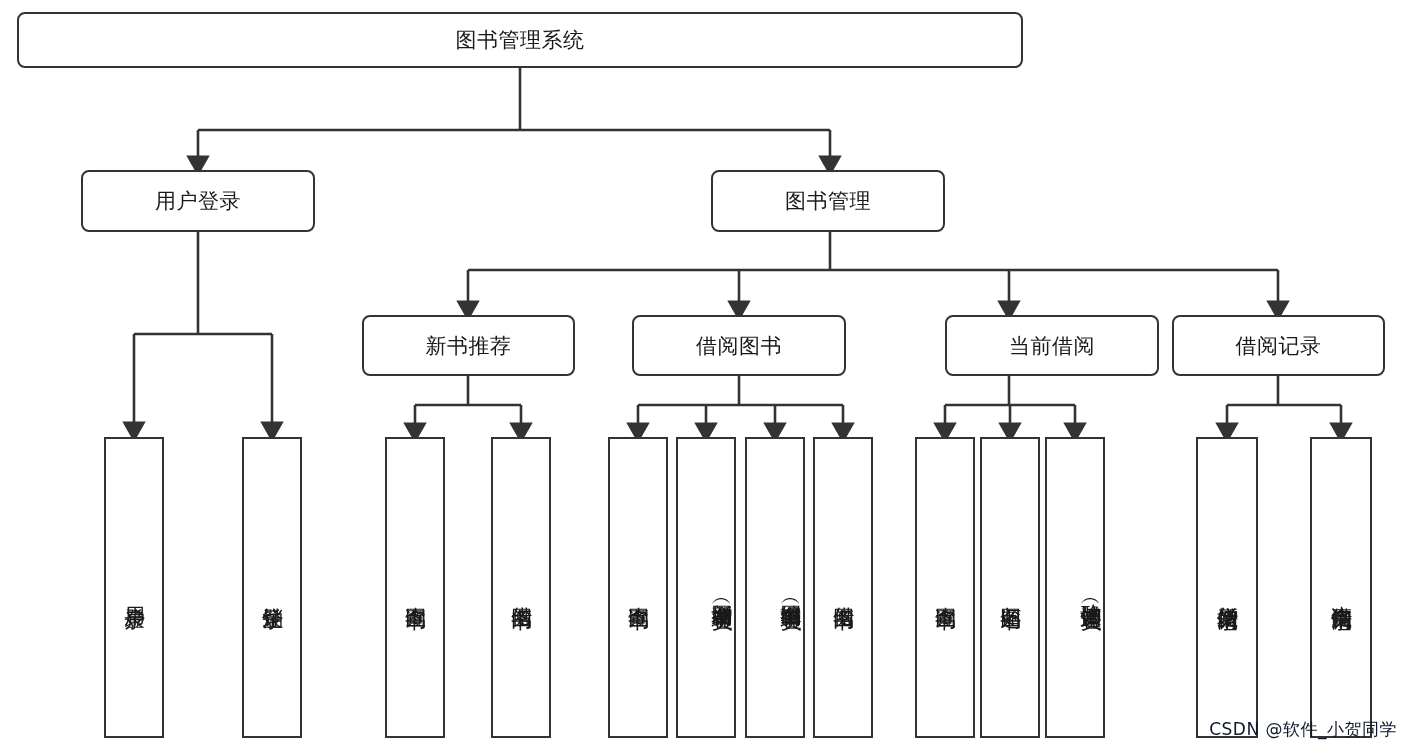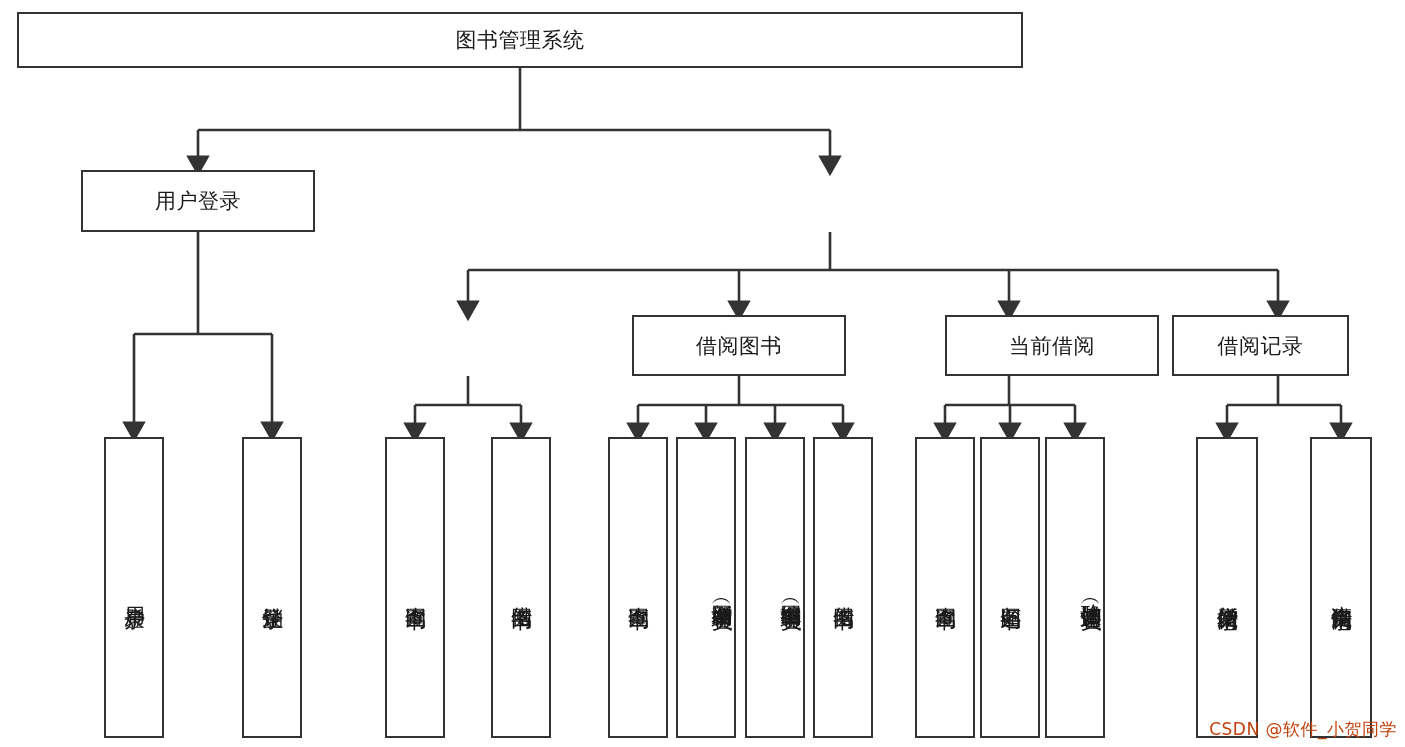--- a/index.html
+++ b/index.html
@@ -30,20 +30,21 @@
     background: #ffffff;
     display: flex;
     align-items: center;
     justify-content: center;
     color: #1a1a1a;
     z-index: 2;
   }
   .node.horizontal {
     font-size: 21px;
     letter-spacing: 0.5px;
+    border-radius: 8px;
   }
   .node.vertical {
     writing-mode: vertical-rl;
     text-orientation: upright;
     font-size: 21px;
     line-height: 1.22;
     letter-spacing: 1px;
     align-items: flex-start;
     justify-content: center;
     padding-top: 8px;
@@ -54,21 +55,21 @@
     text-orientation: upright;
   }
   .node.leaf-tall {
     align-items: center;
   }
   .watermark {
     position: absolute;
     right: 8px;
     bottom: 6px;
     font-size: 17px;
-    color: #c2410c;
+    color: #0f172a;
     letter-spacing: 0.5px;
     z-index: 3;
     white-space: nowrap;
   }
 </style>
 </head>
 <body>
 
 <div id="canvas">
 
@@ -122,28 +123,34 @@
     </g>
   </svg>
 
   <div class="node horizontal" style="left:17px; top:12px; width:1006px; height:56px;">
     <span>图书管理系统</span>
   </div>
 
   <div class="node horizontal" style="left:81px; top:170px; width:234px; height:62px;">
     <span>用户登录</span>
   </div>
+  <div class="node horizontal" style="left:711px; top:170px; width:234px; height:62px;">
+    <span>图书管理</span>
+  </div>
 
+  <div class="node horizontal" style="left:362px; top:315px; width:213px; height:61px;">
+    <span>新书推荐</span>
+  </div>
   <div class="node horizontal" style="left:632px; top:315px; width:214px; height:61px;">
     <span>借阅图书</span>
   </div>
   <div class="node horizontal" style="left:945px; top:315px; width:214px; height:61px;">
     <span>当前借阅</span>
   </div>
-  <div class="node horizontal" style="left:1172px; top:315px; width:177px; height:61px;">
+  <div class="node horizontal" style="left:1172px; top:315px; width:213px; height:61px;">
     <span>借阅记录</span>
   </div>
 
   <div class="node vertical leaf-tall" style="left:104px; top:437px; width:60px; height:301px;">
     <span class="vlabel">用户登录</span>
   </div>
   <div class="node vertical leaf-tall" style="left:242px; top:437px; width:60px; height:301px;">
     <span class="vlabel">注销登录</span>
   </div>
 

